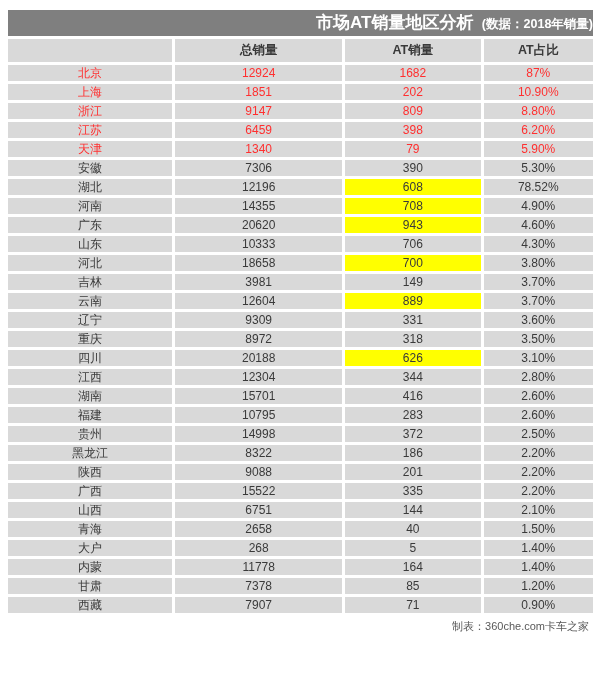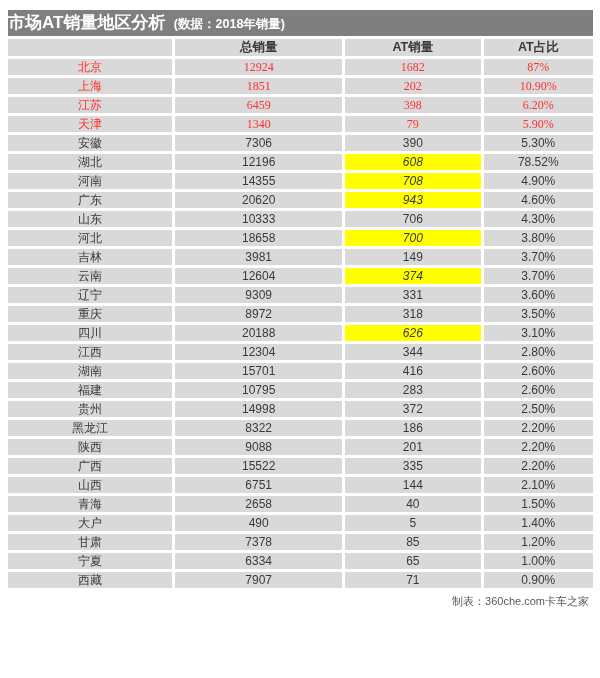--- a/index.html
+++ b/index.html
@@ -15,21 +15,21 @@
   body{
     width:600px;height:678px;background:#ffffff;
     font-family:"Liberation Sans","DejaVu Sans",sans-serif;
     color:var(--text);
   }
   .page{padding:10px 7px 0 8px;}
   .title-bar{
     background:var(--title-bg);
     color:#ffffff;
     height:26px;line-height:26px;
-    text-align:left;
+    text-align:right;
     white-space:nowrap;
   }
   .title-main{font-size:17px;font-weight:bold;}
   .title-sub{font-size:12.5px;font-weight:bold;margin-left:4px;}
   table{
     border-collapse:separate;
     border-spacing:3px;
     width:591px;
     margin-left:-3px;
     table-layout:fixed;
@@ -40,23 +40,23 @@
   col.c-pct{width:19%;}
   th,td{
     background:var(--cell-bg);
     height:16px;line-height:16px;
     padding:0;
     font-size:12px;
     text-align:center;
     overflow:hidden;
     white-space:nowrap;
   }
-  thead th{font-weight:bold;font-size:12.5px;height:17px;line-height:15px;margin-left:25px;}
-  tr.red td{color:var(--red);font-family:Liberation Serif, serif;}
-  td.hl{background:var(--hl-bg);font-style:italic;}
+  thead th{font-weight:bold;font-size:12.5px;height:23px;line-height:15px;margin-left:25px;}
+  tr.red td{color:var(--red);}
+  td.hl{background:var(--hl-bg);}
   .credit{
     margin-top:3px;
     padding-right:4px;
     text-align:right;
     font-size:11px;
     color:var(--credit);
   }
 </style>
 </head>
 <body>
@@ -90,20 +90,26 @@
           <td>1682</td>
           <td>87%</td>
         </tr>
         <tr class="red">
           <td>上海</td>
           <td>1851</td>
           <td>202</td>
           <td>10.90%</td>
         </tr>
         <tr class="red">
+          <td>浙江</td>
+          <td>9147</td>
+          <td>809</td>
+          <td>8.80%</td>
+        </tr>
+        <tr class="red">
           <td>江苏</td>
           <td>6459</td>
           <td>398</td>
           <td>6.20%</td>
         </tr>
         <tr class="red">
           <td>天津</td>
           <td>1340</td>
           <td>79</td>
           <td>5.90%</td>
@@ -146,21 +152,21 @@
         </tr>
         <tr>
           <td>吉林</td>
           <td>3981</td>
           <td>149</td>
           <td>3.70%</td>
         </tr>
         <tr>
           <td>云南</td>
           <td>12604</td>
-          <td class="hl">374</td>
+          <td class="hl">889</td>
           <td>3.70%</td>
         </tr>
         <tr>
           <td>辽宁</td>
           <td>9309</td>
           <td>331</td>
           <td>3.60%</td>
         </tr>
         <tr>
           <td>重庆</td>
@@ -223,37 +229,37 @@
           <td>2.10%</td>
         </tr>
         <tr>
           <td>青海</td>
           <td>2658</td>
           <td>40</td>
           <td>1.50%</td>
         </tr>
         <tr>
           <td>大户</td>
-          <td>490</td>
+          <td>268</td>
           <td>5</td>
+          <td>1.40%</td>
+        </tr>
+        <tr>
+          <td>内蒙</td>
+          <td>11778</td>
+          <td>164</td>
           <td>1.40%</td>
         </tr>
         <tr>
           <td>甘肃</td>
           <td>7378</td>
           <td>85</td>
           <td>1.20%</td>
         </tr>
         <tr>
-          <td>宁夏</td>
-          <td>6334</td>
-          <td>65</td>
-          <td>1.00%</td>
-        </tr>
-        <tr>
           <td>西藏</td>
           <td>7907</td>
           <td>71</td>
           <td>0.90%</td>
         </tr>
       </tbody>
   </table>
 
   <div class="credit">制表：360che.com卡车之家</div>
 

